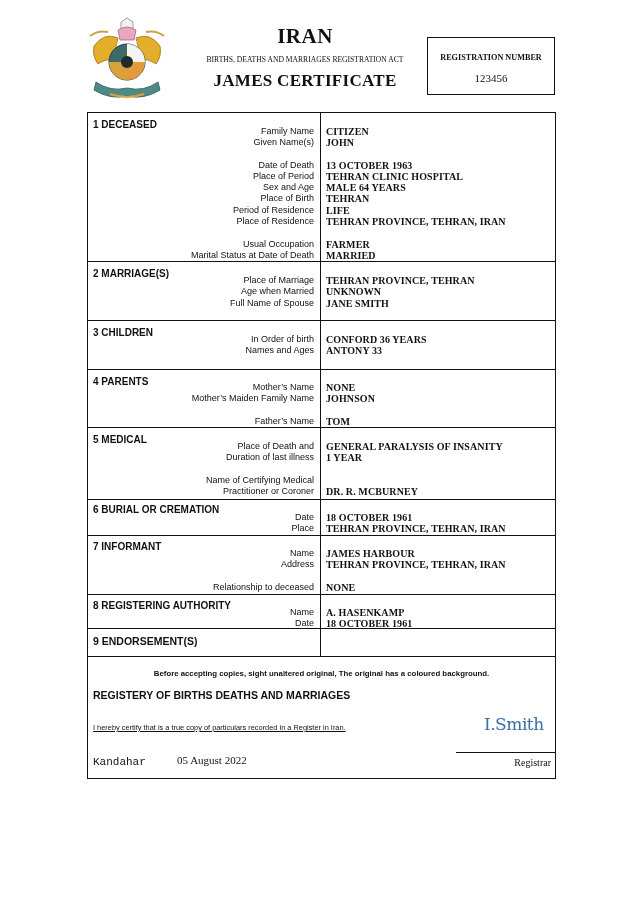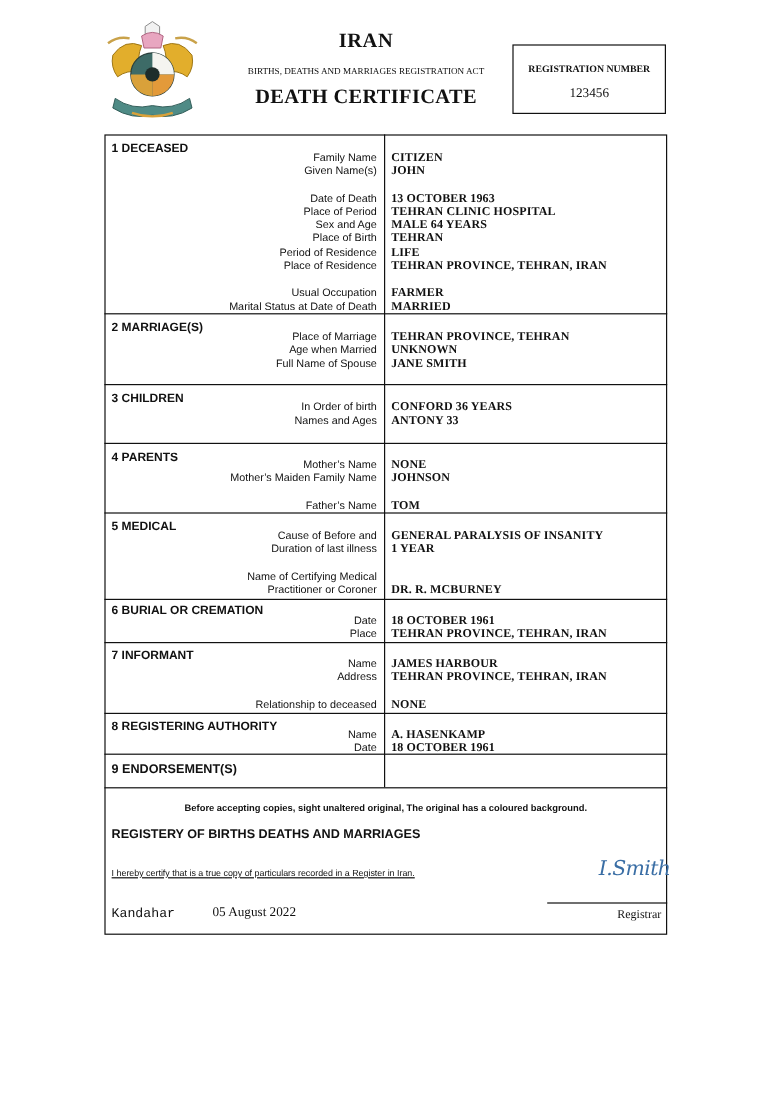--- a/index.html
+++ b/index.html
@@ -1,41 +1,41 @@
 <!DOCTYPE html>
 <html><head>
 <meta charset="utf-8">
 <style>
   html, body { margin:0; padding:0; background:#ffffff; }
   body { width:644px; height:914px; position:relative; overflow:hidden; color:#111; }
 
   .emblem { position:absolute; left:84px; top:16px; width:86px; height:88px; }
 
-  .title { position:absolute; left:190px; top:24px; width:230px; text-align:center; font-family:"Liberation Serif", serif; font-weight:bold; font-size:17px; letter-spacing:0.5px; }
+  .title { position:absolute; left:190px; top:24px; width:230px; text-align:center; font-family:"Liberation Serif", serif; font-weight:bold; font-size:21px; letter-spacing:0.5px; }
   .act { position:absolute; left:180px; top:55px; width:250px; text-align:center; font-family:"Liberation Serif", serif; font-size:7.6px; letter-spacing:0px; }
   .cert-title { position:absolute; left:190px; top:71px; width:230px; text-align:center; font-family:"Liberation Serif", serif; font-weight:bold; font-size:17px; letter-spacing:0.3px; }
 
   .regbox { position:absolute; left:427px; top:37px; width:128px; height:58px; border:1.3px solid #111; box-sizing:border-box; text-align:center; }
   .regbox .lbl { font-family:"Liberation Serif", serif; font-weight:bold; font-size:8.2px; margin-top:15px; }
   .regbox .num { font-family:"Liberation Serif", serif; font-size:11px; margin-top:10px; }
 
   .frame { position:absolute; left:87px; top:112px; width:469px; height:667px; border:1.3px solid #111; box-sizing:border-box; }
   .vline { position:absolute; left:320px; top:112px; width:1.3px; height:544px; background:#111; }
   .hline { position:absolute; left:87px; width:469px; height:1.3px; background:#111; }
 
   .sec-title { position:absolute; left:93px; font-family:"Liberation Sans", sans-serif; font-weight:bold; font-size:10px; }
   .lab { position:absolute; right:330px; font-family:"Liberation Sans", sans-serif; font-size:9px; text-align:right; white-space:nowrap; line-height:11.3px; }
   .val { position:absolute; left:326px; font-family:"Liberation Serif", serif; font-weight:bold; font-size:10px; white-space:nowrap; line-height:11.3px; letter-spacing:0.1px; }
 
   .note { position:absolute; left:87px; width:469px; top:669px; text-align:center; font-family:"Liberation Sans", sans-serif; font-weight:bold; font-size:7.8px; }
   .registry { position:absolute; left:93px; top:689px; font-family:"Liberation Sans", sans-serif; font-weight:bold; font-size:10.5px; }
   .certify { position:absolute; left:93px; top:723px; width:300px; font-family:"Liberation Sans", sans-serif; font-size:7.4px; line-height:10px;text-decoration:underline; }
   .place { position:absolute; left:93px; top:756px; font-family:Liberation Mono, monospace; font-size:11px; }
   .date { position:absolute; left:177px; top:754px; font-family:"Liberation Serif", serif; font-size:11px; }
-  .sig { position:absolute; left:484px; top:714px; font-family:"DejaVu Serif", serif; font-style:italic; font-size:17px; color:#3a6ea5; letter-spacing:-0.5px;margin-left:15px; }
+  .sig { position:absolute; left:484px; top:714px; font-family:"DejaVu Serif", serif; font-size:17px; color:#3a6ea5; letter-spacing:-0.5px; }
   .sigline { position:absolute; left:456px; top:752px; width:100px; height:1.2px; background:#111; }
   .registrar { position:absolute; right:93px; top:757px; font-family:"Liberation Serif", serif; font-size:10px; }
 </style>
 </head>
 <body>
 
 <svg class="emblem" viewBox="0 0 86 88">
   <path d="M43 2 l6 4 v8 h-12 v-8z" fill="#f2f2f2" stroke="#888" stroke-width="0.8"></path>
   <path d="M34 14 q9 -6 18 0 l-2 10 h-14z" fill="#e8a6c0" stroke="#b0607e" stroke-width="0.8"></path>
   <path d="M10 30 q10 -14 24 -8 q-4 10 -2 22 q-10 -2 -18 4 q-6 -8 -4 -18z" fill="#e2ae2c" stroke="#9a7210" stroke-width="0.8"></path>
@@ -46,21 +46,21 @@
   <path d="M43 28 a18 18 0 0 1 18 18 h-18z" fill="#f4f4f0"></path>
   <path d="M25 46 a18 18 0 0 0 18 18 v-18z" fill="#d9a13a"></path>
   <path d="M43 46 h18 a18 18 0 0 1 -18 18z" fill="#e39a3a"></path>
   <circle cx="43" cy="46" r="6" fill="#1e2d2b"></circle>
   <path d="M12 66 q14 10 31 6 q17 4 31 -6 l2 8 q-16 10 -33 6 q-17 4 -33 -6z" fill="#4f8b86" stroke="#2f5a56" stroke-width="0.8"></path>
   <path d="M26 78 q17 6 34 0" stroke="#d9a13a" stroke-width="2" fill="none"></path>
 </svg>
 
 <div class="title">IRAN</div>
 <div class="act">BIRTHS, DEATHS AND MARRIAGES REGISTRATION ACT</div>
-<div class="cert-title">DEATH CERTIFICATE</div>
+<div class="cert-title">JAMES CERTIFICATE</div>
 
 <div class="regbox">
   <div class="lbl">REGISTRATION NUMBER</div>
   <div class="num">123456</div>
 </div>
 
 <div class="frame"></div>
 <div class="vline"></div>
 <div class="hline" style="top:261px"></div>
 <div class="hline" style="top:320px"></div>
@@ -110,21 +110,21 @@
 
 <div class="sec-title" style="top:376px">4 PARENTS</div>
 <div class="lab" style="top:382px">Mother’s Name</div>
 <div class="val" style="top:382px">NONE</div>
 <div class="lab" style="top:393px">Mother’s Maiden Family Name</div>
 <div class="val" style="top:393px">JOHNSON</div>
 <div class="lab" style="top:416px">Father’s Name</div>
 <div class="val" style="top:416px">TOM</div>
 
 <div class="sec-title" style="top:434px">5 MEDICAL</div>
-<div class="lab" style="top:441px">Cause of Before and</div>
+<div class="lab" style="top:441px">Place of Death and</div>
 <div class="val" style="top:441px">GENERAL PARALYSIS OF INSANITY</div>
 <div class="lab" style="top:452px">Duration of last illness</div>
 <div class="val" style="top:452px">1 YEAR</div>
 <div class="lab" style="top:475px">Name of Certifying Medical</div>
 <div class="lab" style="top:486px">Practitioner or Coroner</div>
 <div class="val" style="top:486px">DR. R. MCBURNEY</div>
 
 <div class="sec-title" style="top:504px">6 BURIAL OR CREMATION</div>
 <div class="lab" style="top:512px">Date</div>
 <div class="val" style="top:512px">18 OCTOBER 1961</div>

